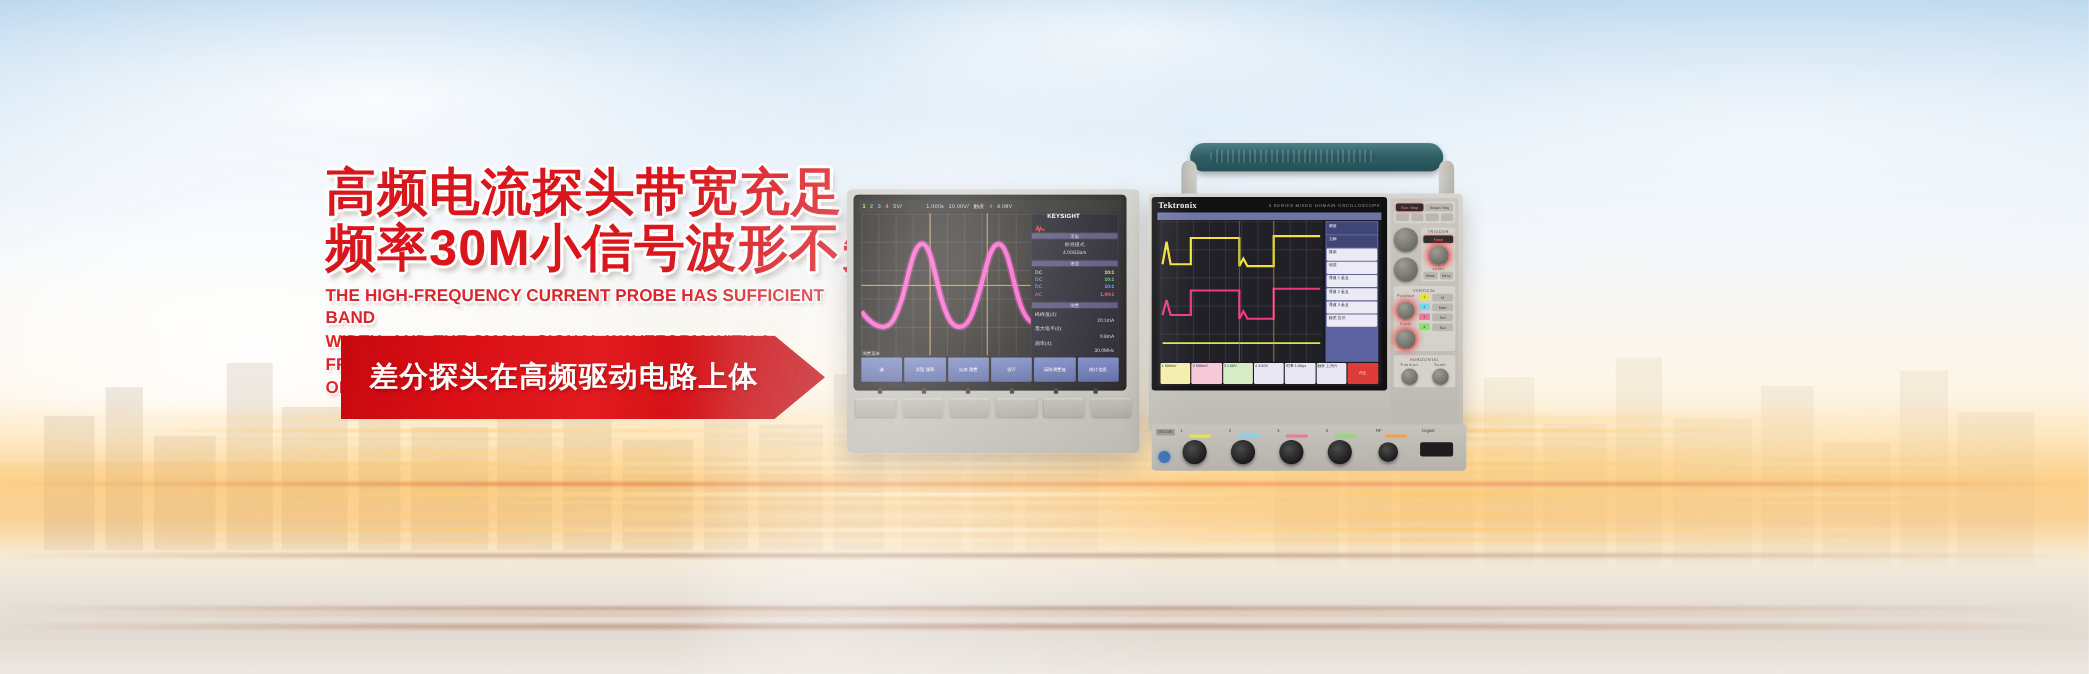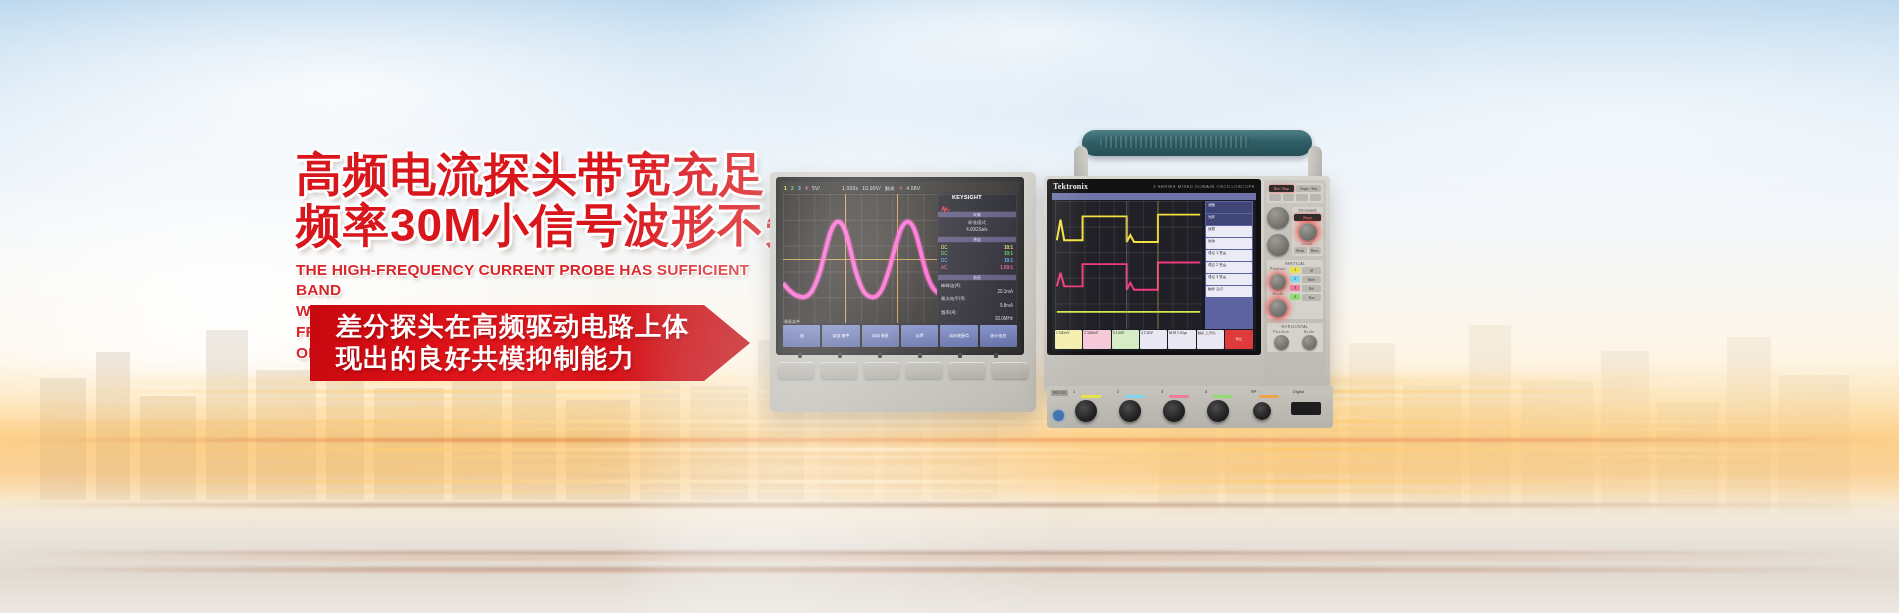--- a/index.html
+++ b/index.html
@@ -354,21 +354,20 @@
     <div class="subtitle">
       <div>THE HIGH-FREQUENCY CURRENT PROBE HAS SUFFICIENT BAND</div>
       <div>WIDTH, AND THE SMALL SIGNAL WAVEFORM WITH A FREQUENCY</div>
       <div>OF 30M IS NOT DISTORTED</div>
     </div>
   </div>
 
   <div class="ribbon">
     <div class="ribbon-text">
       <div>差分探头在高频驱动电路上体</div>
-      <div>现出的良好共模抑制能力</div>
     </div>
   </div>
 
   <div class="scopes">
 
     <div class="scope-ks">
       <div class="ks-bezel">
         <div class="ks-screen">
 
           <div class="ks-topbar">

